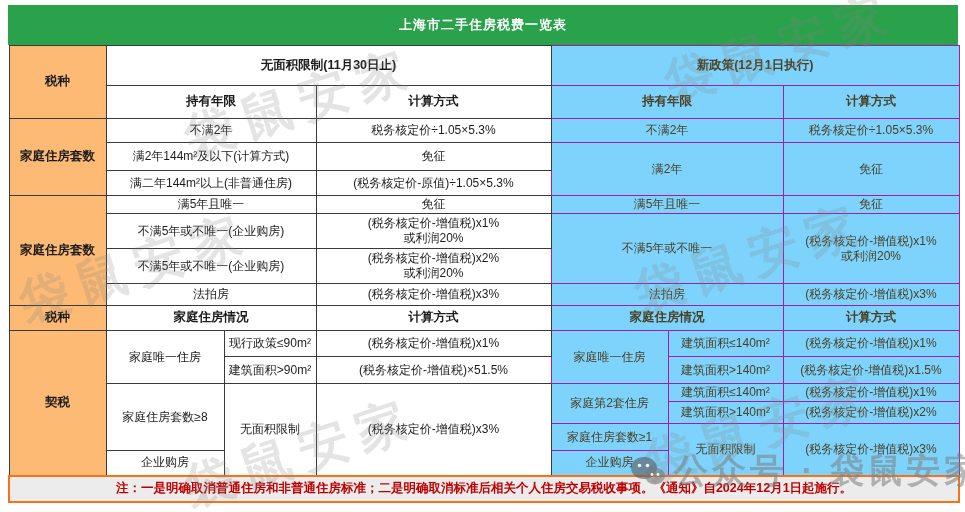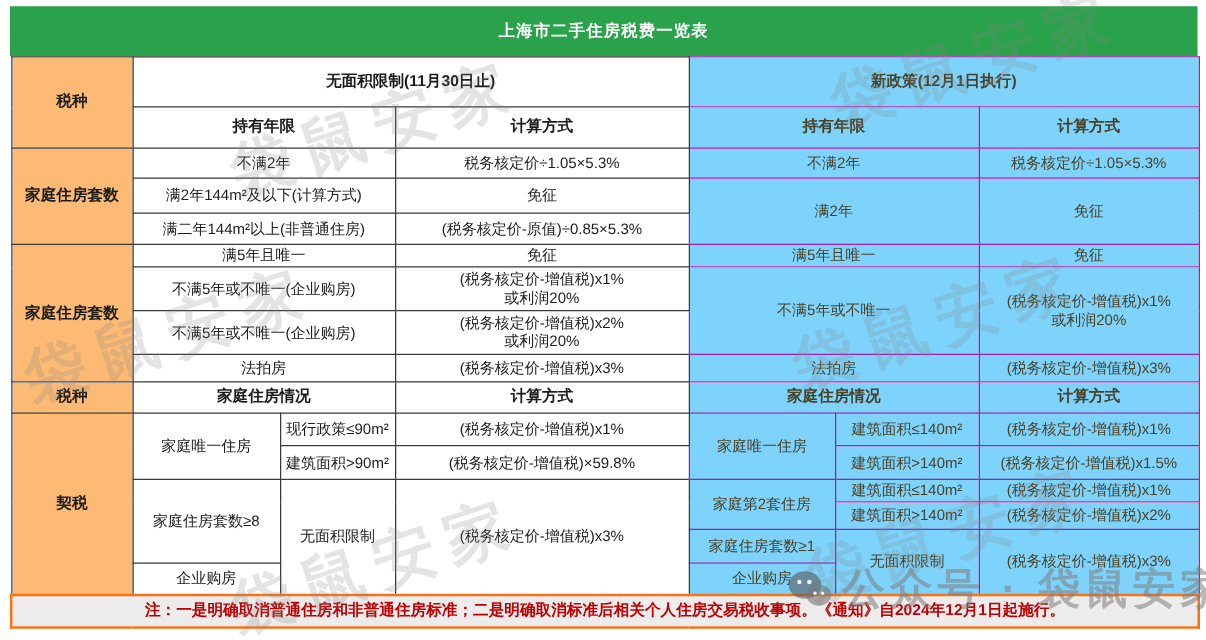--- a/index.html
+++ b/index.html
@@ -125,21 +125,21 @@
         <td class="yellow">税务核定价÷1.05×5.3%</td>
       </tr>
       <tr style="height:28px">
         <td colspan="2">满2年144m²及以下(计算方式)</td>
         <td>免征</td>
         <td class="yellow" colspan="2" rowspan="2">满2年</td>
         <td class="yellow" rowspan="2">免征</td>
       </tr>
       <tr style="height:25px">
         <td colspan="2">满二年144m²以上(非普通住房)</td>
-        <td>(税务核定价-原值)÷0.85×5.3%</td>
+        <td>(税务核定价-原值)÷1.05×5.3%</td>
       </tr>
 
       <tr style="height:18px">
         <td class="gray bold" rowspan="4">家庭住房套数</td>
         <td colspan="2">满5年且唯一</td>
         <td>免征</td>
         <td class="yellow" colspan="2">满5年且唯一</td>
         <td class="yellow">免征</td>
       </tr>
       <tr style="height:35px">
@@ -174,21 +174,21 @@
         <td class="gray bold" rowspan="6">契税</td>
         <td rowspan="2">家庭唯一住房</td>
         <td>现行政策≤90m²</td>
         <td>(税务核定价-增值税)x1%</td>
         <td class="yellow" rowspan="2">家庭唯一住房</td>
         <td class="yellow">建筑面积≤140m²</td>
         <td class="yellow">(税务核定价-增值税)x1%</td>
       </tr>
       <tr style="height:27px">
         <td>建筑面积&gt;90m²</td>
-        <td>(税务核定价-增值税)×59.8%</td>
+        <td>(税务核定价-增值税)×51.5%</td>
         <td class="yellow">建筑面积&gt;140m²</td>
         <td class="yellow">(税务核定价-增值税)x1.5%</td>
       </tr>
       <tr style="height:18px">
         <td rowspan="3">家庭住房套数≥8</td>
         <td rowspan="4">无面积限制</td>
         <td rowspan="4">(税务核定价-增值税)x3%</td>
         <td class="yellow" rowspan="2">家庭第2套住房</td>
         <td class="yellow">建筑面积≤140m²</td>
         <td class="yellow">(税务核定价-增值税)x1%</td>

